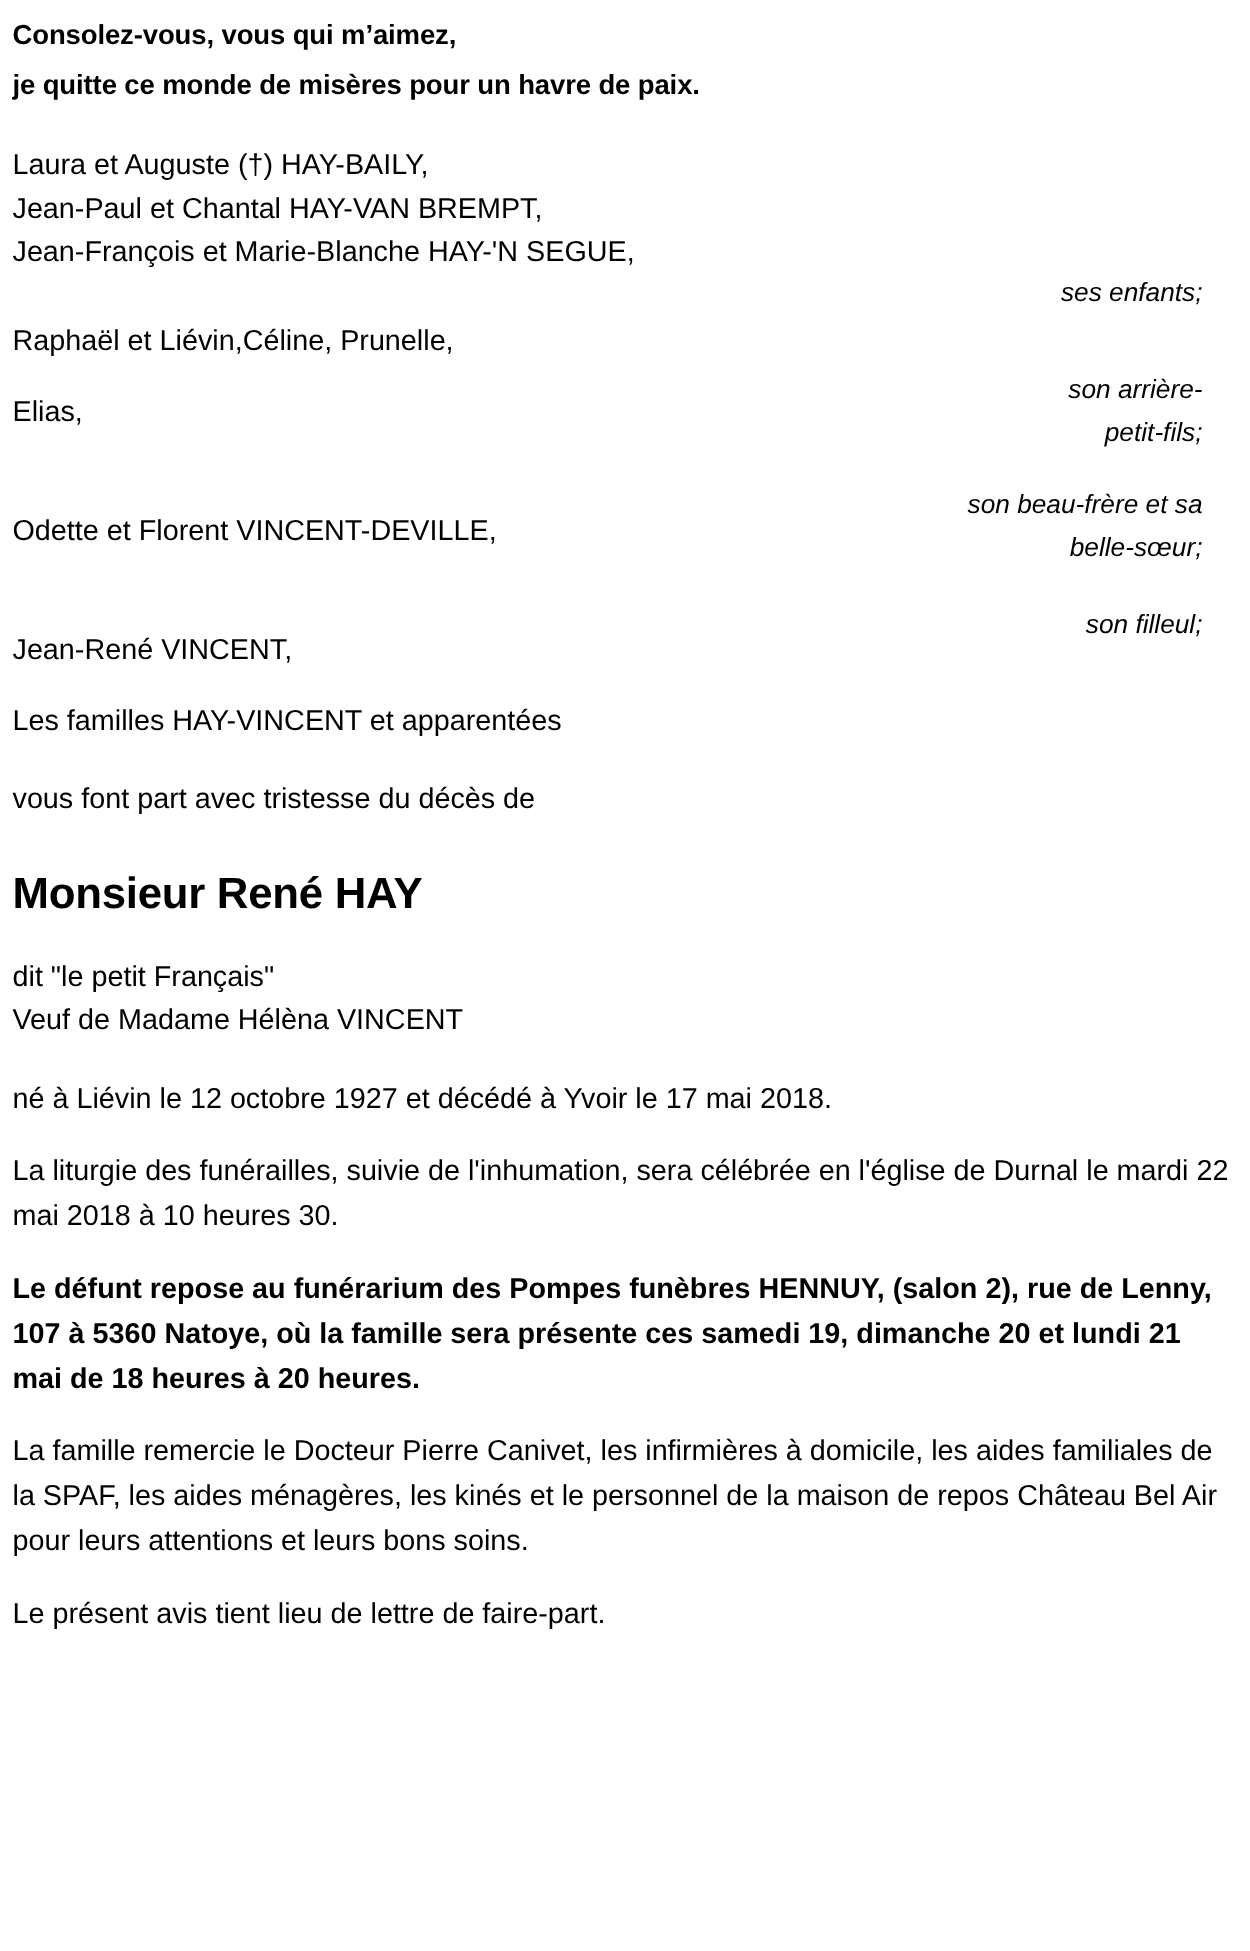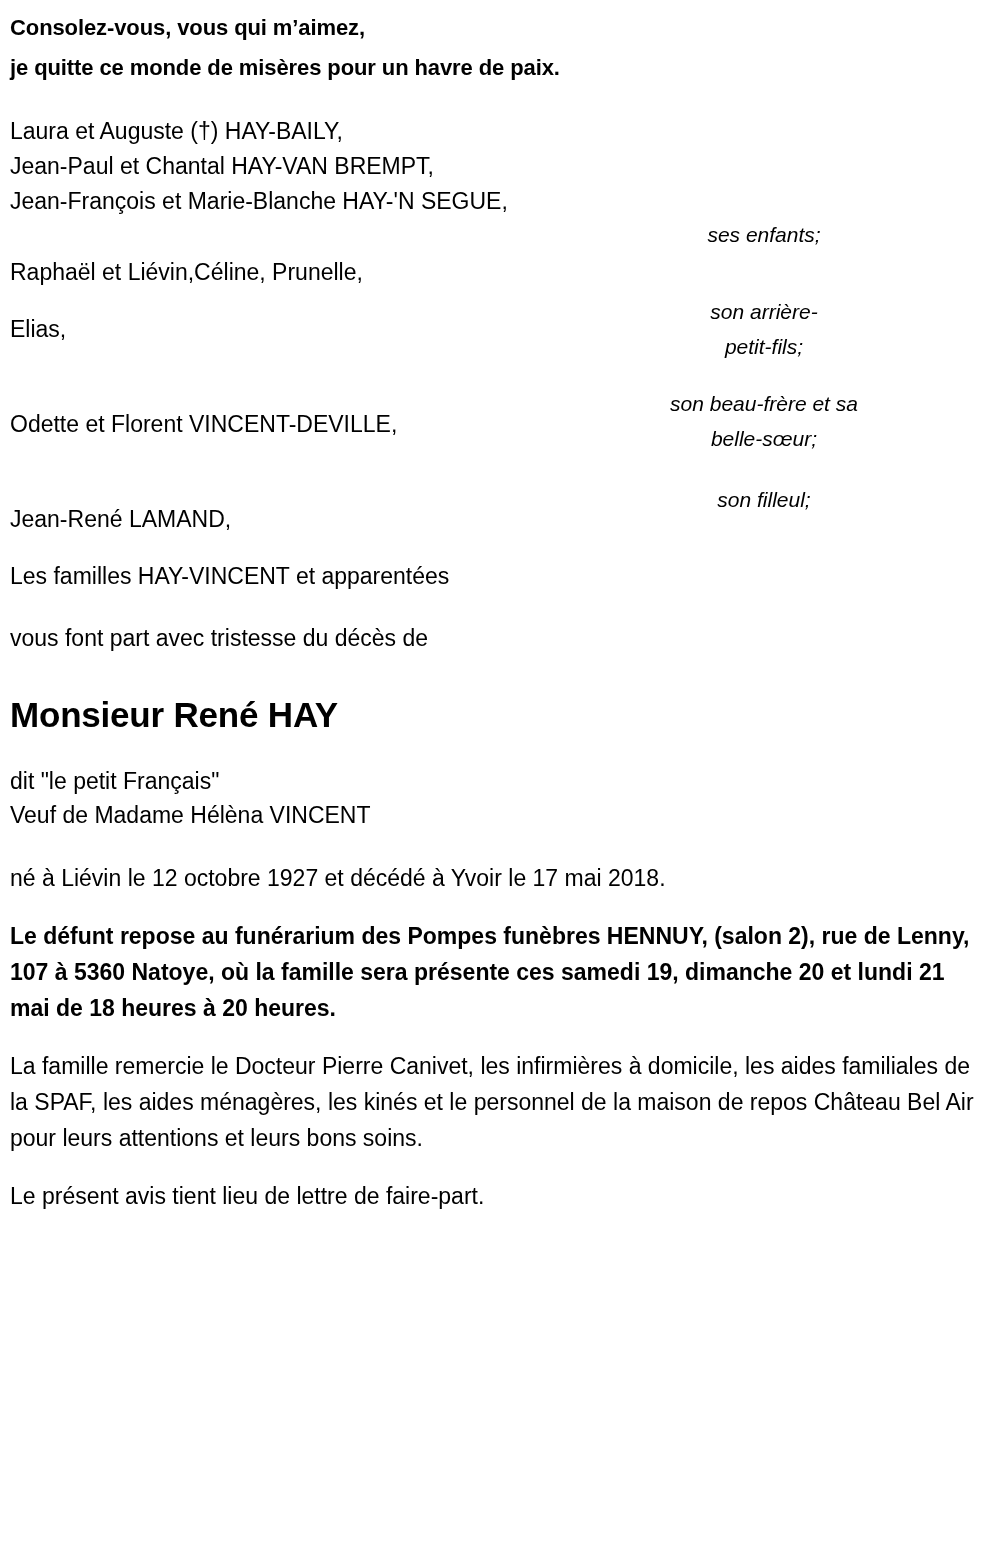--- a/index.html
+++ b/index.html
@@ -42,24 +42,24 @@
     min-height: 505px;
   }
   .relations-names {
     position: absolute;
     left: 0;
     top: 0;
     width: 700px;
   }
   .relations-labels {
     position: absolute;
-    right: 16px;
+    right: 28px;
     top: 0;
     width: 420px;
-    text-align: center;
+    text-align: right;
   }
 
   .name-line {
     font-size: 23px;
     line-height: 35px;
     white-space: pre;
   }
   .name-group {
     margin-bottom: 0;
   }
@@ -138,21 +138,21 @@
       <div class="gap-sm"></div>
       <div class="name-group">
         <div class="name-line">Elias,</div>
       </div>
       <div class="gap-lg"></div>
       <div class="name-group">
         <div class="name-line">Odette et Florent VINCENT-DEVILLE,</div>
       </div>
       <div class="gap-lg"></div>
       <div class="name-group">
-        <div class="name-line">Jean-René LAMAND,</div>
+        <div class="name-line">Jean-René VINCENT,</div>
       </div>
       <div class="gap-sm"></div>
       <div class="name-group">
         <div class="name-line">Les familles HAY-VINCENT et apparentées</div>
       </div>
     </div>
 
     <div class="relations-labels">
       <div style="height:103px"></div>
       <div class="label-line">ses enfants;</div>
@@ -172,17 +172,18 @@
   <div class="announce">vous font part avec tristesse du décès de</div>
 
   <div class="deceased-name">Monsieur René HAY</div>
 
   <div class="epithet">
     <div class="epithet-line">dit "le petit Français"</div>
     <div class="epithet-line">Veuf de Madame Hélèna VINCENT</div>
   </div>
 
   <div class="para">né à Liévin le 12 octobre 1927 et décédé à Yvoir le 17 mai 2018.</div>
+  <div class="para tight">La liturgie des funérailles, suivie de l'inhumation, sera célébrée en l'église de Durnal le mardi 22 mai 2018 à 10 heures 30.</div>
   <div class="para tight bold">Le défunt repose au funérarium des Pompes funèbres HENNUY, (salon 2), rue de Lenny, 107 à 5360 Natoye, où la famille sera présente ces samedi 19, dimanche 20 et lundi 21 mai de 18 heures à 20 heures.</div>
   <div class="para tight">La famille remercie le Docteur Pierre Canivet, les infirmières à domicile, les aides familiales de la SPAF, les aides ménagères, les kinés et le personnel de la maison de repos Château Bel Air pour leurs attentions et leurs bons soins.</div>
   <div class="para tight">Le présent avis tient lieu de lettre de faire-part.</div>
 
 </div>
 
 </body></html>

